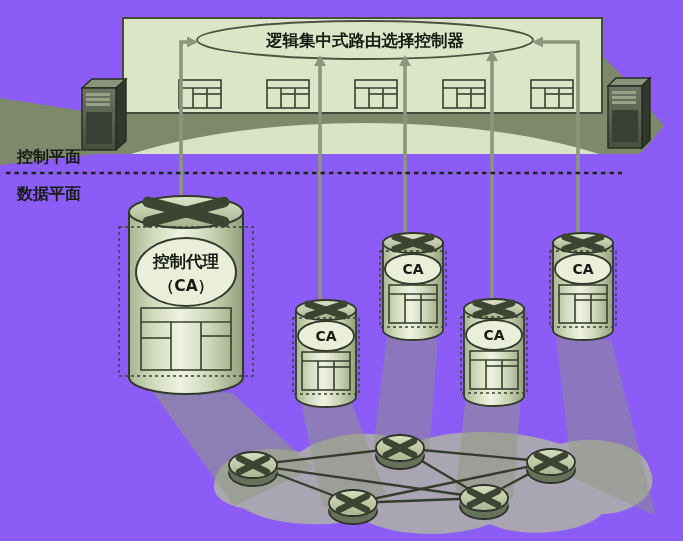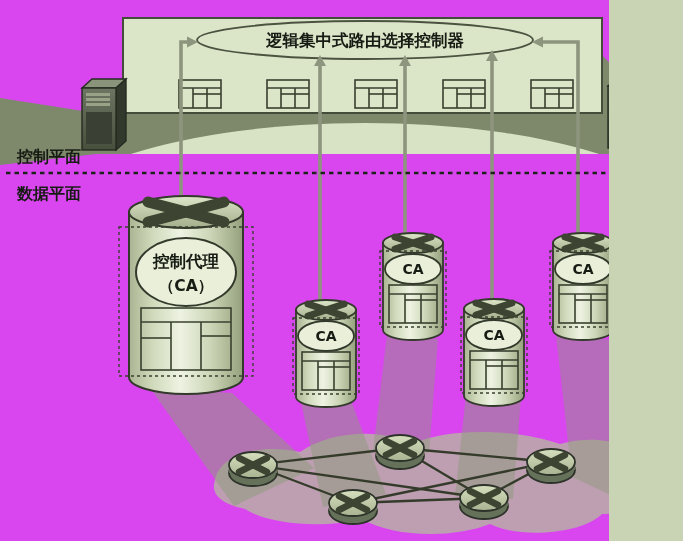--- a/index.html
+++ b/index.html
@@ -1,16 +1,16 @@
 <!DOCTYPE html>
 <html><head>
 <meta charset="utf-8">
 <style>
   html,body{margin:0;padding:0;background:#c9d4b4;}
-  #stage{position:relative;width:609px;height:541px;background:#d946ef;overflow:hidden;
+  #stage{position:relative;width:683px;height:541px;background:#8b5cf6;overflow:hidden;
          font-family:"DejaVu Sans","Liberation Sans",sans-serif;}
   svg{position:absolute;inset:0;}
   .tableline{stroke:#39402f;stroke-width:1.6;fill:none;}
   .ctext{fill:#161b13;font-weight:700;}
   .connector{stroke:#8d957e;stroke-width:3.6;fill:none;}
   .arrowhead{fill:#8d957e;stroke:none;}
   .link{stroke:#343b2b;stroke-width:2.3;}
   .xmark{stroke:#3d4432;stroke-linecap:round;fill:none;}
   .dashedrect{fill:none;stroke:#39402f;stroke-width:1.4;stroke-dasharray:3 3;}
 </style>

